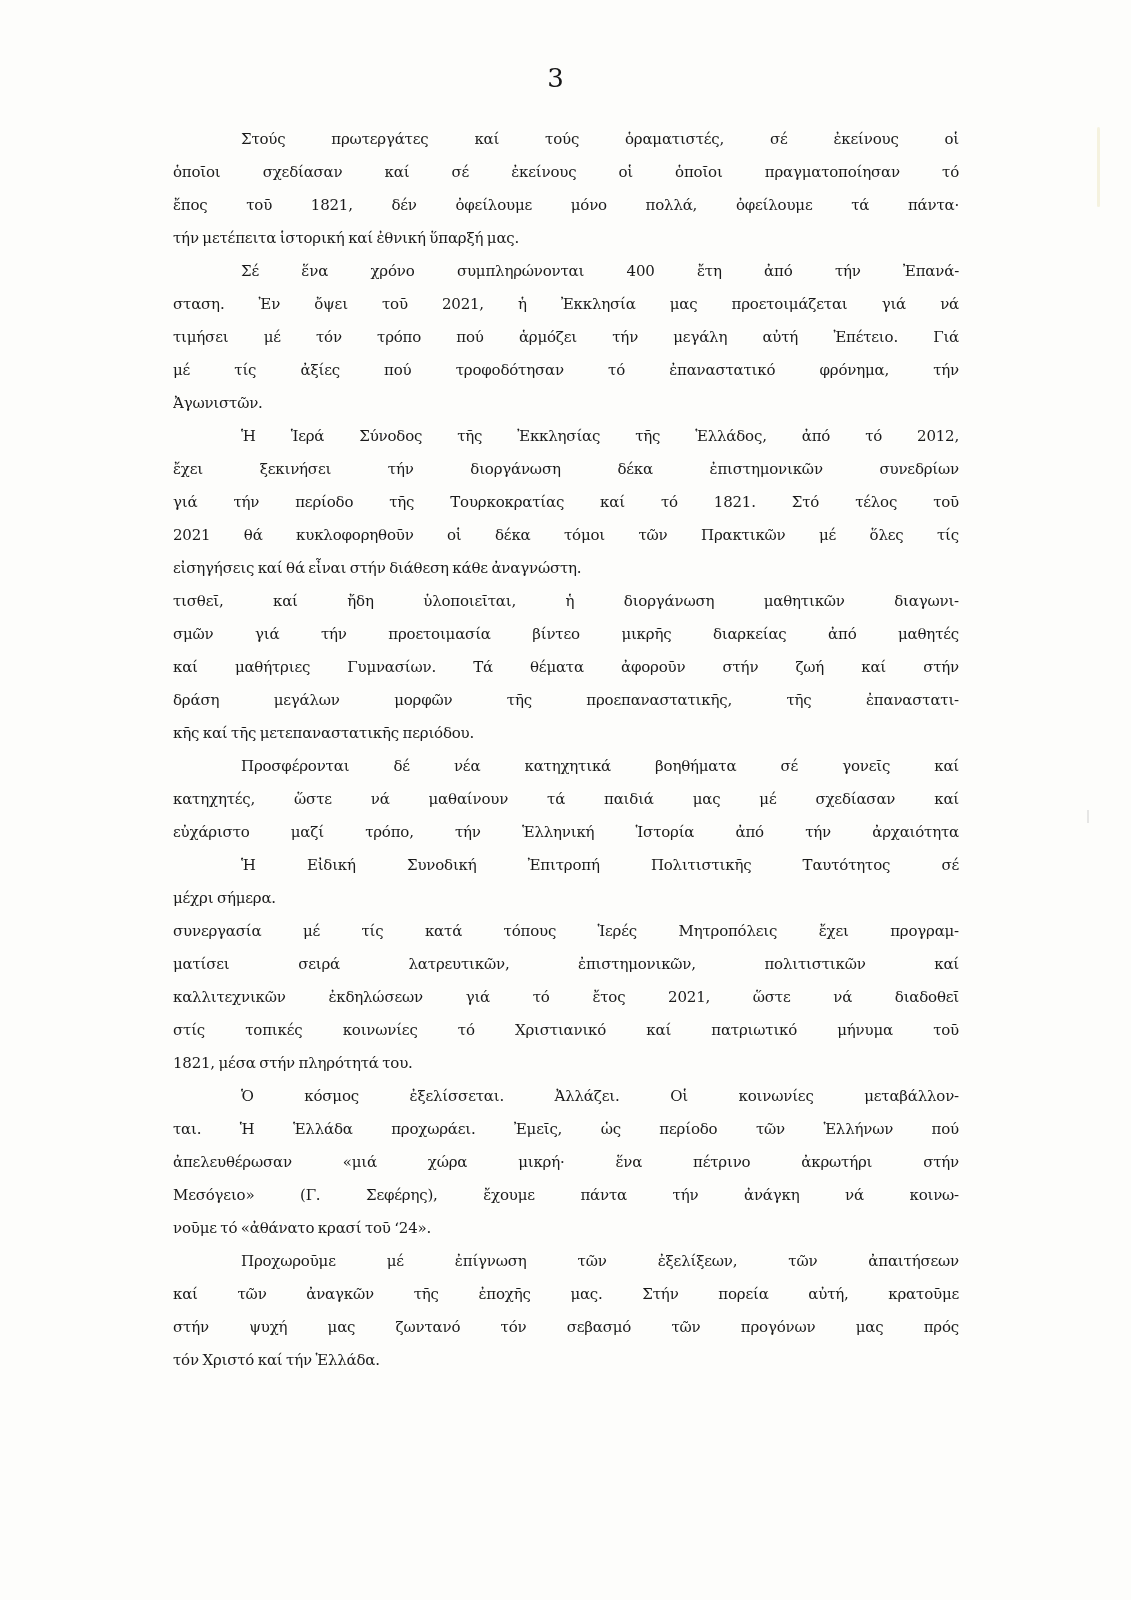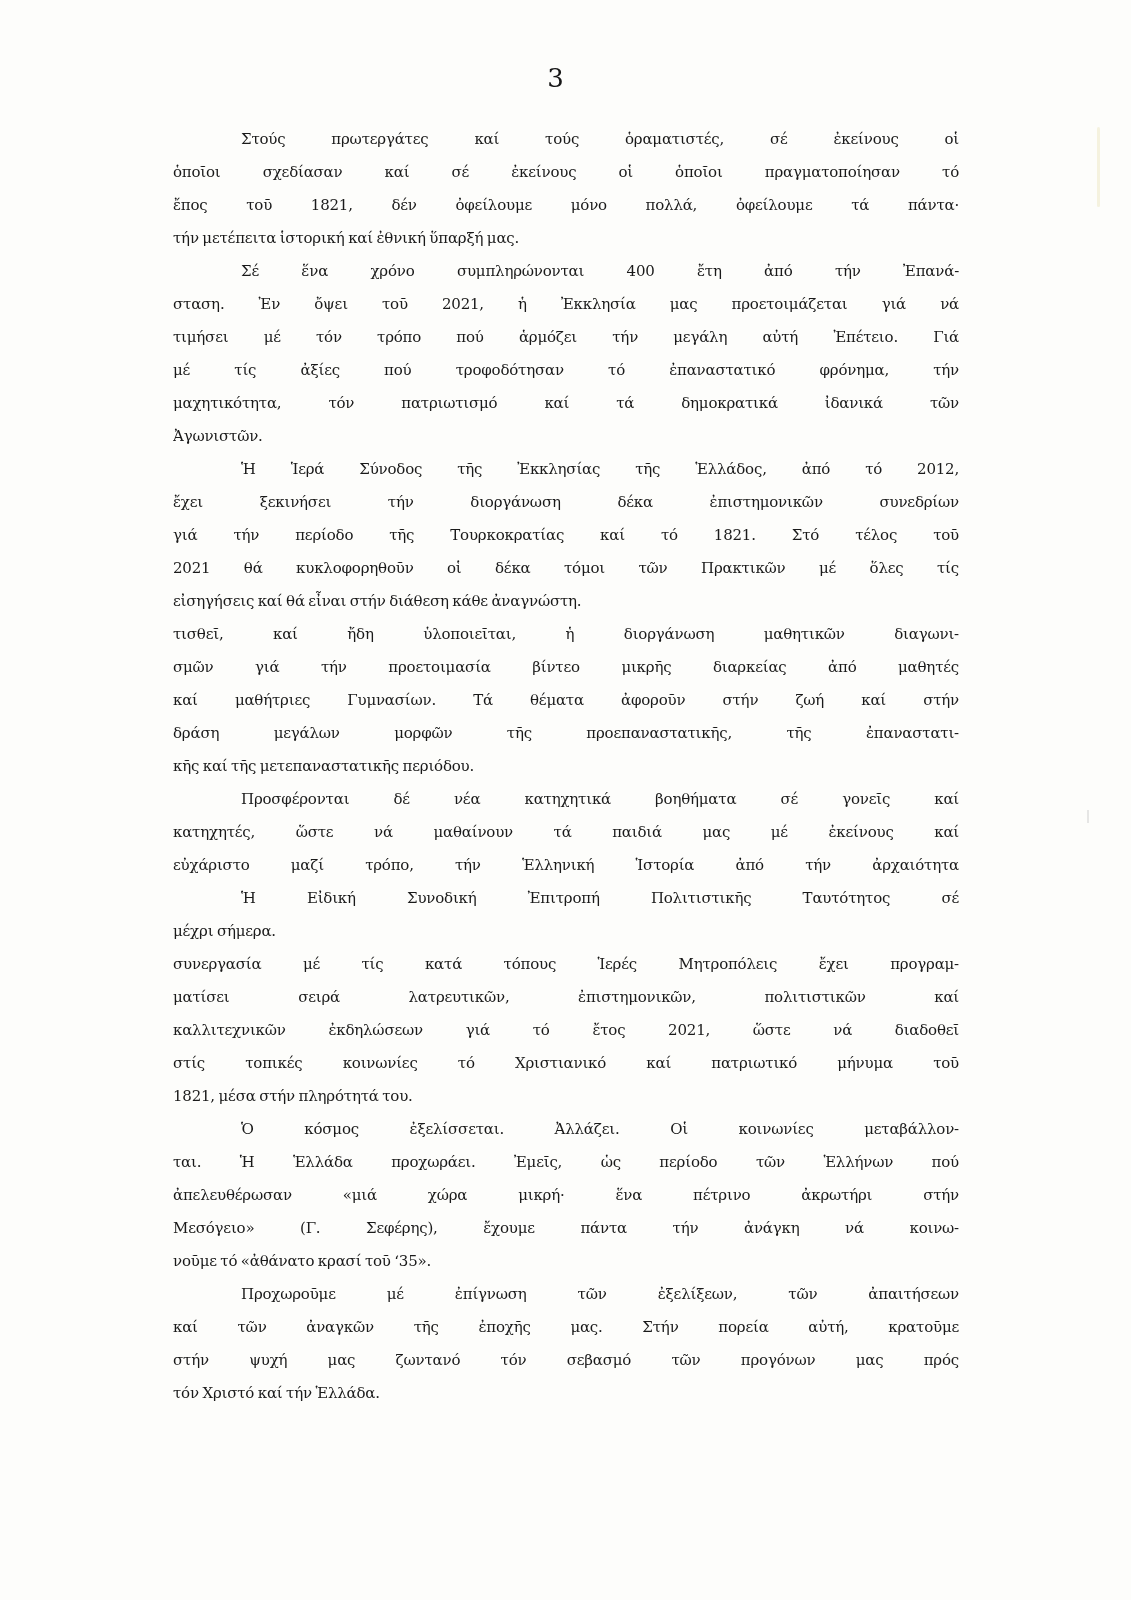--- a/index.html
+++ b/index.html
@@ -80,47 +80,46 @@
 
   <div class="page-body">
       <div class="line first">Στούς πρωτεργάτες καί τούς ὁραματιστές, σέ ἐκείνους οἱ</div>
       <div class="line">ὁποῖοι σχεδίασαν καί σέ ἐκείνους οἱ ὁποῖοι πραγματοποίησαν τό</div>
       <div class="line">ἔπος τοῦ 1821, δέν ὀφείλουμε μόνο πολλά, ὀφείλουμε τά πάντα·</div>
       <div class="line plast">τήν μετέπειτα ἱστορική καί ἐθνική ὕπαρξή μας.</div>
       <div class="line first">Σέ ἕνα χρόνο συμπληρώνονται 400 ἔτη ἀπό τήν Ἐπανά-</div>
       <div class="line">σταση. Ἐν ὄψει τοῦ 2021, ἡ Ἐκκλησία μας προετοιμάζεται γιά νά</div>
       <div class="line">τιμήσει μέ τόν τρόπο πού ἁρμόζει τήν μεγάλη αὐτή Ἐπέτειο. Γιά</div>
       <div class="line">μέ τίς ἀξίες πού τροφοδότησαν τό ἐπαναστατικό φρόνημα, τήν</div>
-      <div class="line">μαχητικότητα, τόν πατριωτισμό καί τά δημοκρατικά ἰδανικά τῶν</div>
       <div class="line plast">Ἀγωνιστῶν.</div>
       <div class="line first">Ἡ Ἱερά Σύνοδος τῆς Ἐκκλησίας τῆς Ἑλλάδος, ἀπό τό 2012,</div>
       <div class="line">ἔχει ξεκινήσει τήν διοργάνωση δέκα ἐπιστημονικῶν συνεδρίων</div>
       <div class="line">γιά τήν περίοδο τῆς Τουρκοκρατίας καί τό 1821. Στό τέλος τοῦ</div>
       <div class="line">2021 θά κυκλοφορηθοῦν οἱ δέκα τόμοι τῶν Πρακτικῶν μέ ὅλες τίς</div>
       <div class="line plast">εἰσηγήσεις καί θά εἶναι στήν διάθεση κάθε ἀναγνώστη.</div>
       <div class="line">τισθεῖ, καί ἤδη ὑλοποιεῖται, ἡ διοργάνωση μαθητικῶν διαγωνι-</div>
       <div class="line">σμῶν γιά τήν προετοιμασία βίντεο μικρῆς διαρκείας ἀπό μαθητές</div>
       <div class="line">καί μαθήτριες Γυμνασίων. Τά θέματα ἀφοροῦν στήν ζωή καί στήν</div>
       <div class="line">δράση μεγάλων μορφῶν τῆς προεπαναστατικῆς, τῆς ἐπαναστατι-</div>
       <div class="line plast">κῆς καί τῆς μετεπαναστατικῆς περιόδου.</div>
       <div class="line first">Προσφέρονται δέ νέα κατηχητικά βοηθήματα σέ γονεῖς καί</div>
-      <div class="line">κατηχητές, ὥστε νά μαθαίνουν τά παιδιά μας μέ ἐκείνους καί</div>
+      <div class="line">κατηχητές, ὥστε νά μαθαίνουν τά παιδιά μας μέ σχεδίασαν καί</div>
       <div class="line">εὐχάριστο μαζί τρόπο, τήν Ἑλληνική Ἱστορία ἀπό τήν ἀρχαιότητα</div>
       <div class="line first">Ἡ Εἰδική Συνοδική Ἐπιτροπή Πολιτιστικῆς Ταυτότητος σέ</div>
       <div class="line plast">μέχρι σήμερα.</div>
       <div class="line">συνεργασία μέ τίς κατά τόπους Ἱερές Μητροπόλεις ἔχει προγραμ-</div>
       <div class="line">ματίσει σειρά λατρευτικῶν, ἐπιστημονικῶν, πολιτιστικῶν καί</div>
       <div class="line">καλλιτεχνικῶν ἐκδηλώσεων γιά τό ἔτος 2021, ὥστε νά διαδοθεῖ</div>
       <div class="line">στίς τοπικές κοινωνίες τό Χριστιανικό καί πατριωτικό μήνυμα τοῦ</div>
       <div class="line plast">1821, μέσα στήν πληρότητά του.</div>
       <div class="line first">Ὁ κόσμος ἐξελίσσεται. Ἀλλάζει. Οἱ κοινωνίες μεταβάλλον-</div>
       <div class="line">ται. Ἡ Ἑλλάδα προχωράει. Ἐμεῖς, ὡς περίοδο τῶν Ἑλλήνων πού</div>
       <div class="line">ἀπελευθέρωσαν «μιά χώρα μικρή· ἕνα πέτρινο ἀκρωτήρι στήν</div>
       <div class="line">Μεσόγειο» (Γ. Σεφέρης), ἔχουμε πάντα τήν ἀνάγκη νά κοινω-</div>
-      <div class="line plast">νοῦμε τό «ἀθάνατο κρασί τοῦ ‘35».</div>
+      <div class="line plast">νοῦμε τό «ἀθάνατο κρασί τοῦ ‘24».</div>
       <div class="line first">Προχωροῦμε μέ ἐπίγνωση τῶν ἐξελίξεων, τῶν ἀπαιτήσεων</div>
       <div class="line">καί τῶν ἀναγκῶν τῆς ἐποχῆς μας. Στήν πορεία αὐτή, κρατοῦμε</div>
       <div class="line">στήν ψυχή μας ζωντανό τόν σεβασμό τῶν προγόνων μας πρός</div>
       <div class="line plast">τόν Χριστό καί τήν Ἑλλάδα.</div>
     </div>
 
   <div class="scan-artifact-line"></div>
 
   <div class="scan-speck"></div>
 </div>

